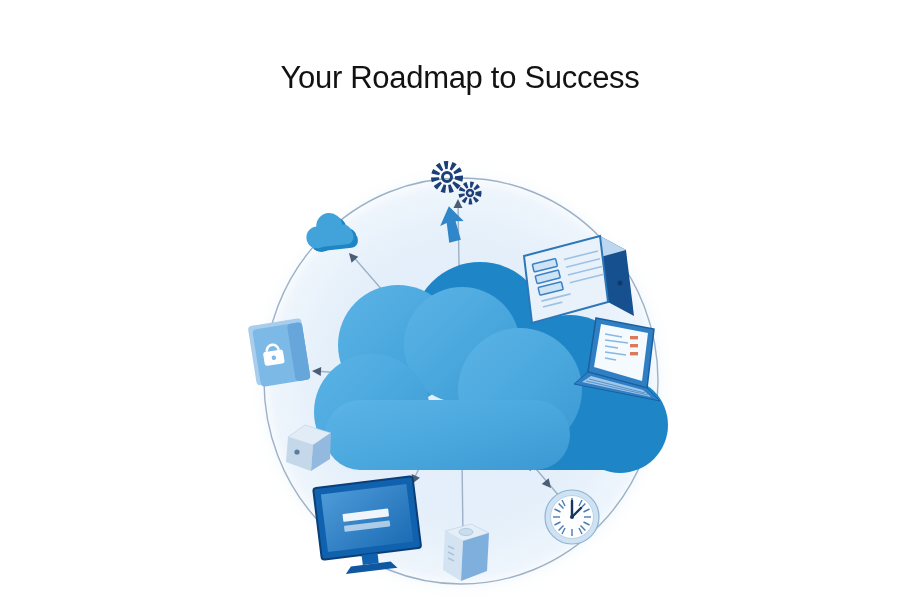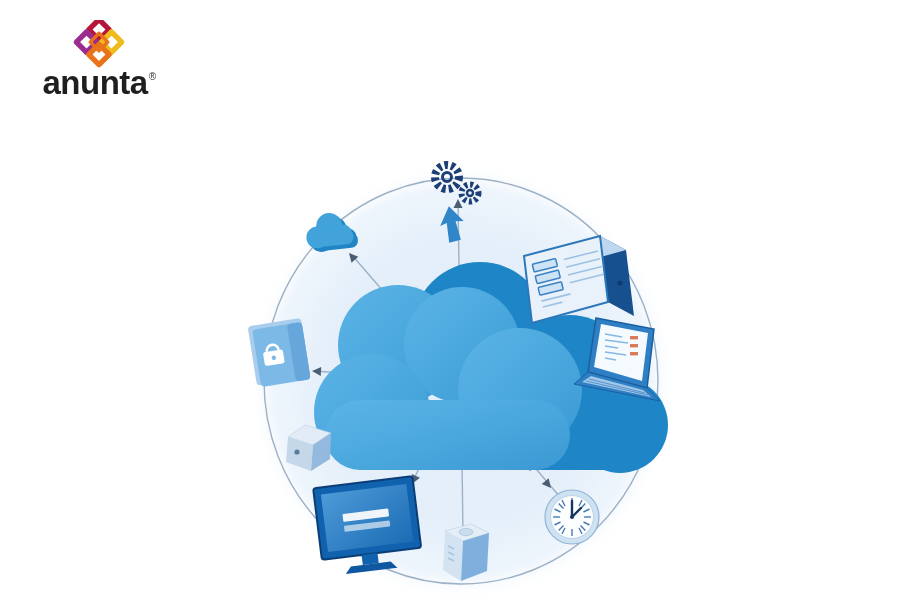--- a/index.html
+++ b/index.html
@@ -22,34 +22,23 @@
   .title-line2 .bold{font-weight:700;}
   .title-line2 .regular{margin-left:0.28em;}
   
   .illustration{position:absolute;left:0;top:0;width:920px;height:611px;}
 </style>
 </head>
 <body>
 
 <div class="canvas">
 
-  <header class="logo">
-    <svg width="58" height="48" viewBox="0 0 60 50" aria-hidden="true">
-      <g fill="none" stroke-width="5.5" stroke-linejoin="round">
-        <rect x="22.5" y="2.5" width="15" height="15" transform="rotate(45 30 10)" stroke="#b5173a"></rect>
-        <rect x="9.5" y="15.5" width="15" height="15" transform="rotate(45 17 23)" stroke="#9c2b8f"></rect>
-        <rect x="35.5" y="15.5" width="15" height="15" transform="rotate(45 43 23)" stroke="#f0bb1c"></rect>
-        <rect x="22.5" y="28.5" width="15" height="15" transform="rotate(45 30 36)" stroke="#e8731a"></rect>
-        <rect x="23.5" y="16.5" width="13" height="13" transform="rotate(45 30 23)" stroke="#e8731a" stroke-width="3.5"></rect>
-      </g>
-    </svg>
-    <div class="logo-text"><span>anunta</span><sup>®</sup></div>
-  </header>
 
   <div class="title">
+    <div class="title-line1">Your Roadmap to Success</div>
   </div>
 
   <svg class="illustration" viewBox="0 0 920 611" aria-hidden="true">
     <defs>
       <radialGradient id="bgGlow" cx="50%" cy="50%" r="50%">
         <stop offset="0%" stop-color="#e2eefa"></stop>
         <stop offset="62%" stop-color="#e4effa"></stop>
         <stop offset="88%" stop-color="#eef5fc"></stop>
         <stop offset="100%" stop-color="#ffffff" stop-opacity="0"></stop>
       </radialGradient>

